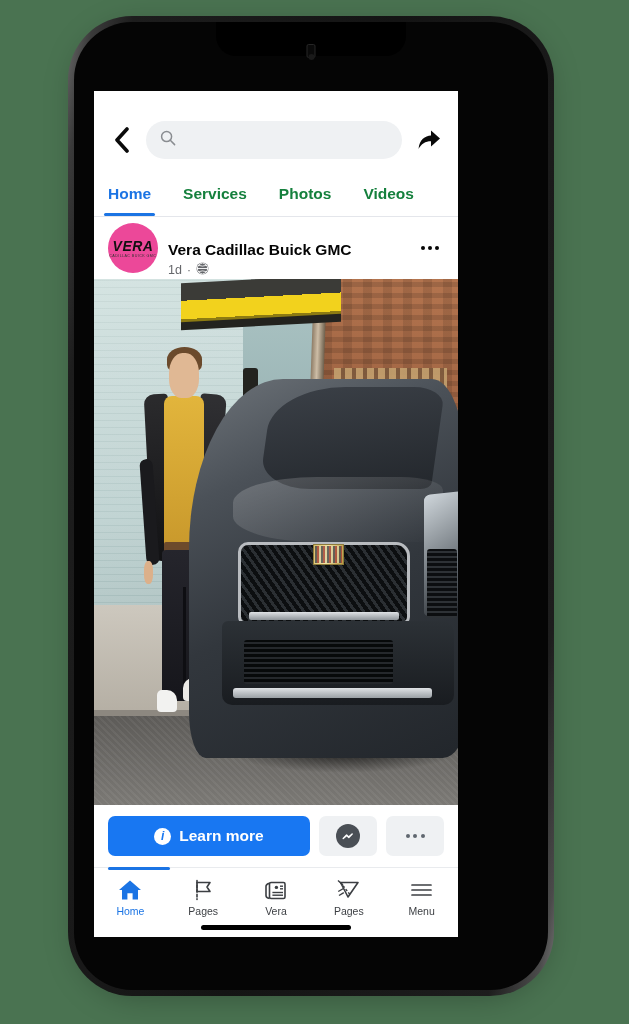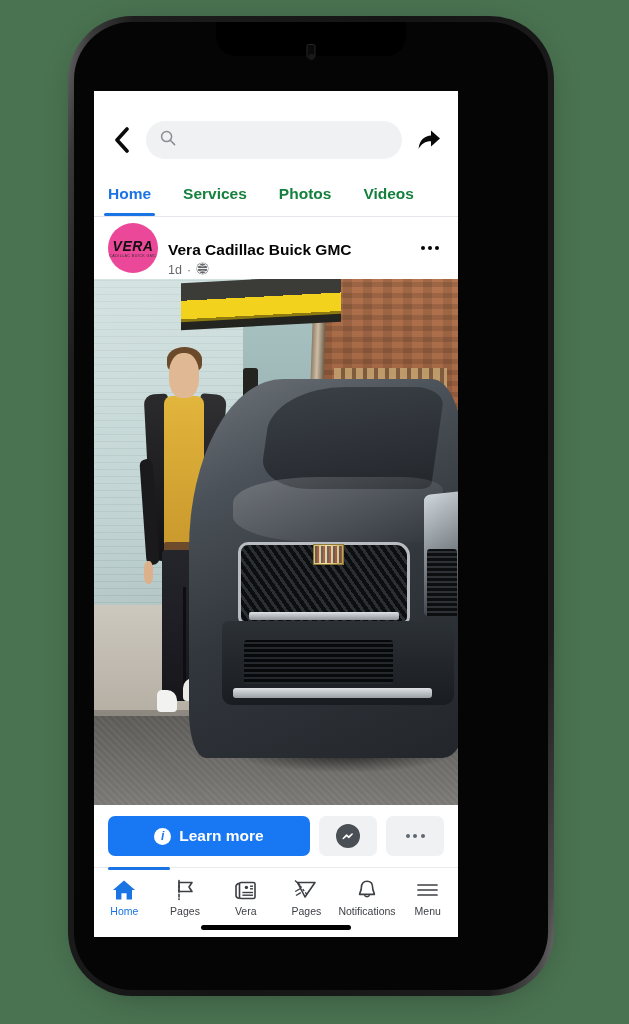--- a/index.html
+++ b/index.html
@@ -473,29 +473,20 @@
               <path d="M3.5 3.5 L21 3.5 L11 18 Z" fill="none" stroke="#3c3f43" stroke-width="1.6" stroke-linejoin="round"></path>
               <line x1="3.5" y1="3.5" x2="13" y2="15.6" stroke="#3c3f43" stroke-width="1.4" stroke-dasharray="2.4 1.8"></line>
               <line x1="1" y1="1.5" x2="6" y2="6" stroke="#3c3f43" stroke-width="1.4"></line>
               <line x1="1.2" y1="12.5" x2="6.5" y2="9.5" stroke="#3c3f43" stroke-width="1.4"></line>
               <line x1="2" y1="16.5" x2="6.8" y2="13.6" stroke="#3c3f43" stroke-width="1.4"></line>
             </svg>
           </span>
           <span class="nav-label">Pages</span>
         </div>
 
-        <div class="nav-item">
-          <span class="nav-ic">
-            <svg width="22" height="22" viewBox="0 0 22 22" aria-hidden="true">
-              <path d="M11 2.2 C7.4 2.2 5.4 4.8 5.4 8.2 C5.4 12 3.6 13.6 3.6 15.4 L18.4 15.4 C18.4 13.6 16.6 12 16.6 8.2 C16.6 4.8 14.6 2.2 11 2.2 Z" fill="none" stroke="#3c3f43" stroke-width="1.6" stroke-linejoin="round"></path>
-              <path d="M8.6 16 C8.9 18.2 13.1 18.2 13.4 16" fill="none" stroke="#3c3f43" stroke-width="1.5"></path>
-            </svg>
-          </span>
-          <span class="nav-label">Notifications</span>
-        </div>
 
         <div class="nav-item">
           <span class="nav-ic">
             <svg width="23" height="18" viewBox="0 0 23 18" aria-hidden="true">
               <line x1="2" y1="4" x2="21" y2="4" stroke="#3c3f43" stroke-width="1.7" stroke-linecap="round"></line>
               <line x1="2" y1="9" x2="21" y2="9" stroke="#3c3f43" stroke-width="1.7" stroke-linecap="round"></line>
               <line x1="2" y1="14" x2="21" y2="14" stroke="#3c3f43" stroke-width="1.7" stroke-linecap="round"></line>
             </svg>
           </span>
           <span class="nav-label">Menu</span>

